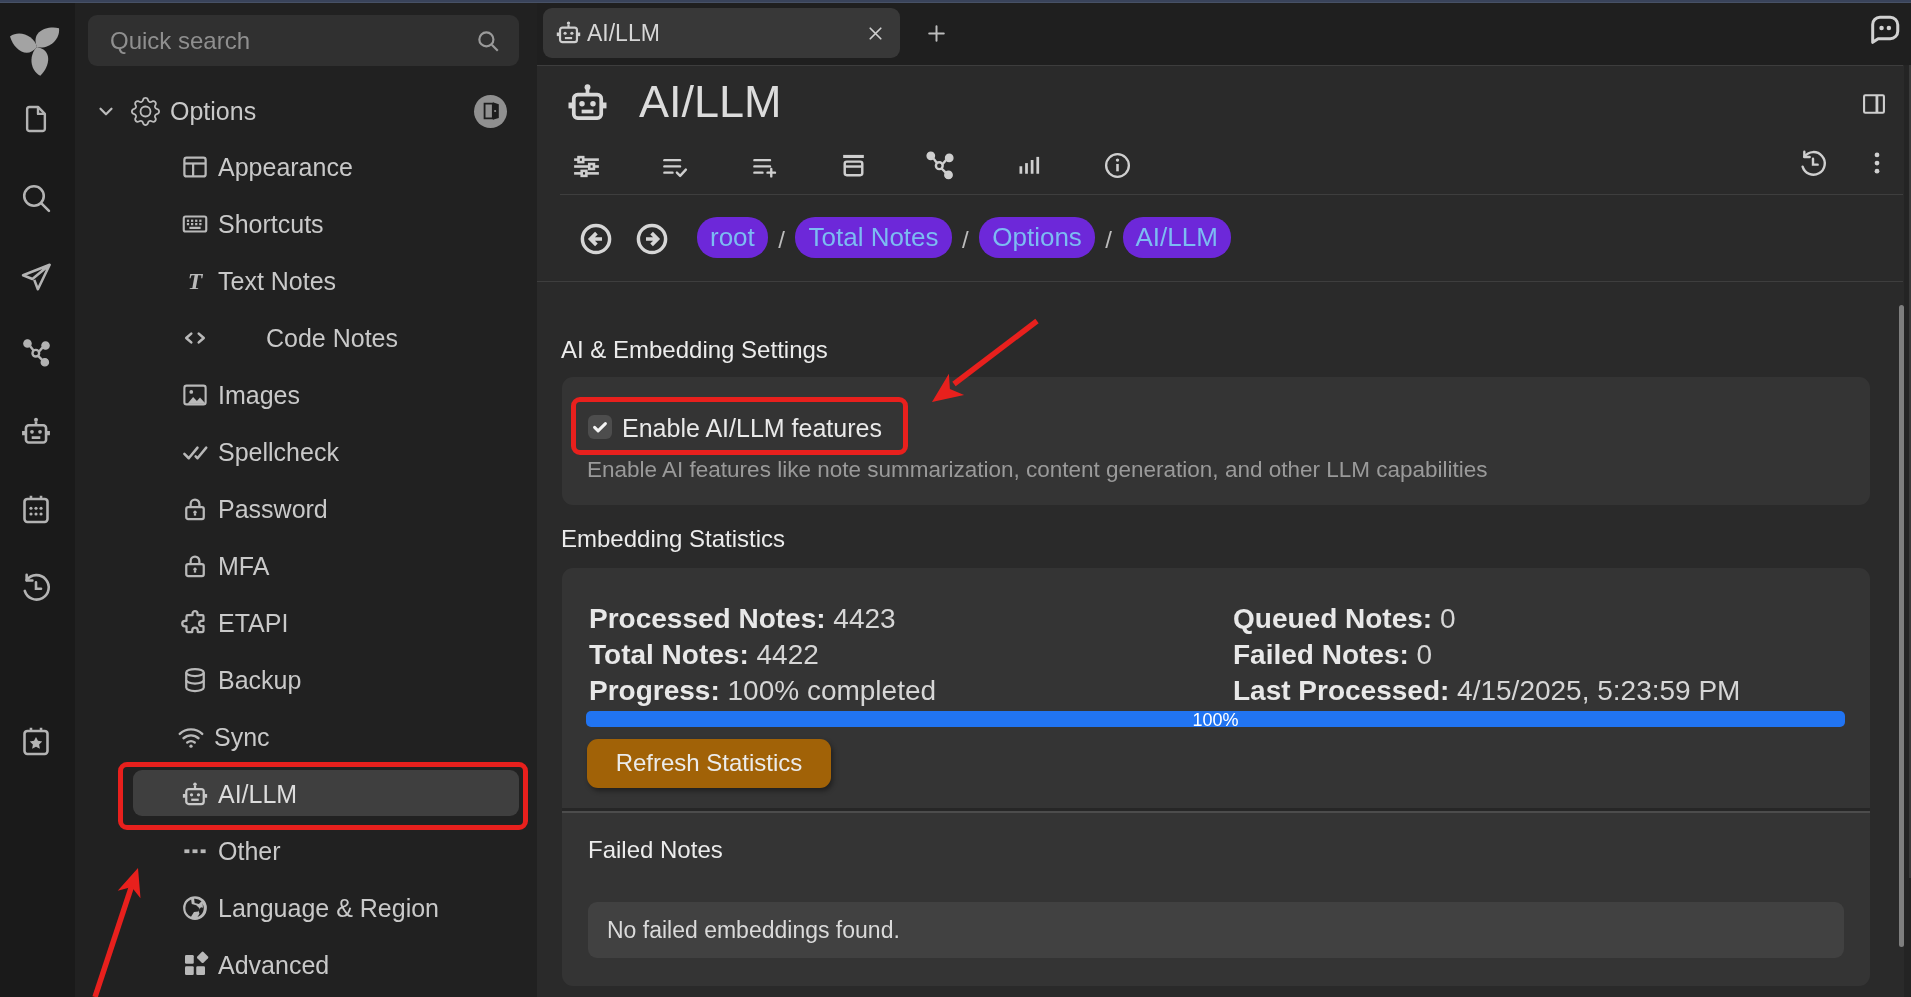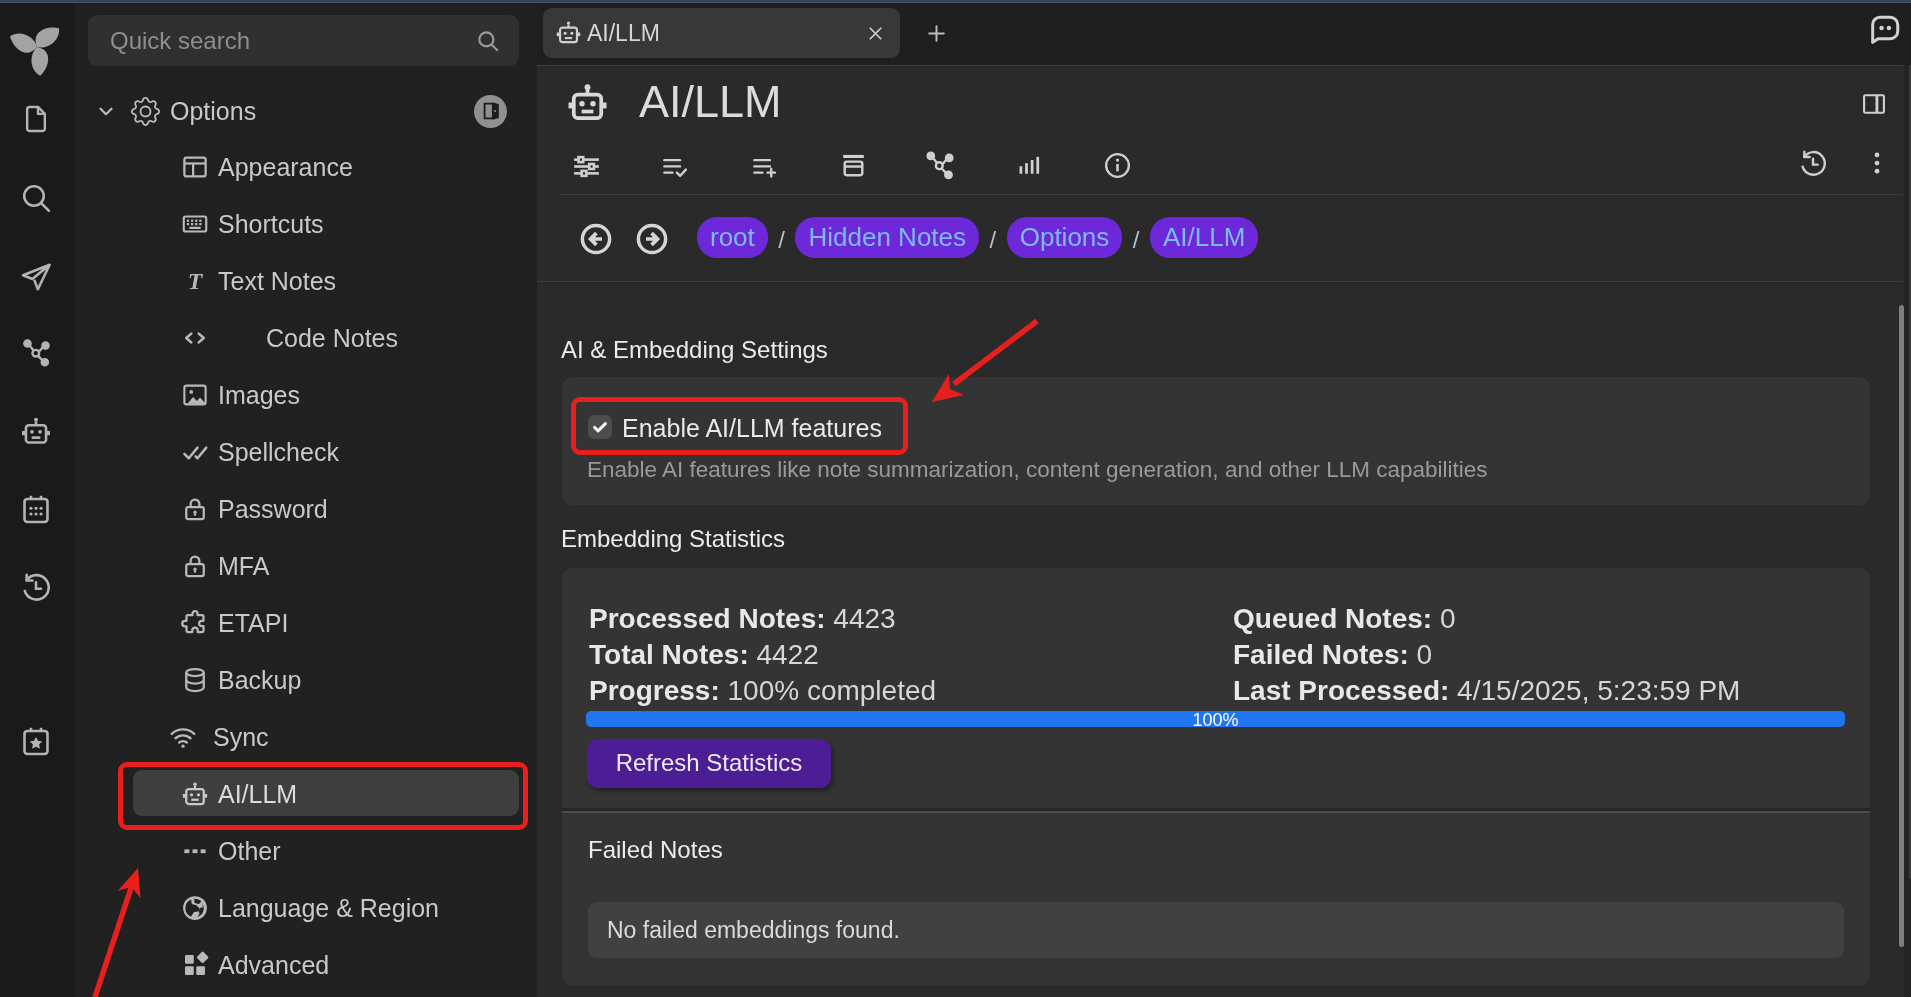--- a/index.html
+++ b/index.html
@@ -37,21 +37,21 @@
 
 .card { position:absolute; left:562px; background:#343434; border-radius:11px; }
 .inner { position:absolute; background:#414141; border-radius:9px; }
 .stat { font-size:28px; color:#d6d6d6; line-height:36px; }
 .stat b { color:#e8e8e8; }
 .desc { position:absolute; font-size:22.5px; color:#9a9a9a; }
 
 .pill { display:inline-block; background:#6d28d9; border-radius:20px; color:#7cbcf2; font-size:26px; padding:5px 13px; }
 .slash { color:#bcbcbc; font-size:24px; padding:0 10.5px; position:relative; top:2px; }
 
-.btn { position:absolute; left:587px; top:739px; width:244px; height:49px; background:#4c1d95; border-radius:11px;
+.btn { position:absolute; left:587px; top:739px; width:244px; height:49px; background:#a16207; border-radius:11px;
   color:#ebebeb; font-size:24px; text-align:center; line-height:47px; box-shadow:2px 3px 5px rgba(0,0,0,0.4); }
 
 .progress { position:absolute; left:586px; top:711px; width:1259px; height:16px; background:#2174f2; border-radius:5px; }
 .progress .lbl { position:absolute; left:0; right:0; top:-1px; text-align:center; color:#fff; font-size:18px; }
 
 .scrollthumb { position:absolute; left:1899px; top:305px; width:5px; height:642px; background:#7e7e7e; border-radius:2.5px; }
 </style>
 </head>
 <body>
 <div class="topstrip"></div>
@@ -226,21 +226,21 @@
  <span>ETAPI</span>
 </div>
 <div class="trow" style="left:180px;top:660px;">
  <svg width="26" height="26" viewBox="0 0 24 24" fill="none" stroke="#b9b9b9" stroke-width="1.8">
       <ellipse cx="12" cy="6" rx="7" ry="2.8"></ellipse>
       <path d="M5 6 v6 c0 1.55 3.1 2.8 7 2.8 s7 -1.25 7 -2.8 V6"></path>
       <path d="M5 12 v6 c0 1.55 3.1 2.8 7 2.8 s7 -1.25 7 -2.8 v-6"></path>
     </svg>
  <span>Backup</span>
 </div>
-<div class="trow" style="left:168px;top:717px;gap:7px;">
+<div class="trow" style="left:176px;top:717px;">
  <svg width="26" height="26" viewBox="0 0 24 24" fill="none" stroke="#b9b9b9" stroke-width="1.9" stroke-linecap="round">
       <path d="M3 9.5 a13 13 0 0 1 18 0"></path>
       <path d="M6 13 a9 9 0 0 1 12 0"></path>
       <path d="M9 16.4 a5 5 0 0 1 6 0"></path>
       <circle cx="12" cy="19.3" r="1.3" fill="#b9b9b9" stroke="none"></circle>
     </svg>
  <span>Sync</span>
 </div>
 <div class="sel"></div>
 <div class="trow" style="left:180px;top:774px;">
@@ -380,21 +380,21 @@
 
 <svg style="position:absolute;left:580px;top:223px" width="32" height="32" viewBox="0 0 24 24" fill="none" stroke="#d6d6d6">
     <circle cx="12" cy="12" r="10.2" stroke-width="2.6"></circle>
     <path d="M12.3 7.6 L7.9 12 l4.4 4.4 M8.5 12 h8" stroke-width="2.8" stroke-linejoin="miter"></path>
   </svg>
 <svg style="position:absolute;left:636px;top:223px" width="32" height="32" viewBox="0 0 24 24" fill="none" stroke="#d6d6d6">
     <circle cx="12" cy="12" r="10.2" stroke-width="2.6"></circle>
     <path d="M11.7 7.6 L16.1 12 l-4.4 4.4 M15.5 12 h-8" stroke-width="2.8" stroke-linejoin="miter"></path>
   </svg>
 <div style="position:absolute;left:697px;top:217px;">
- <span class="pill">root</span><span class="slash">/</span><span class="pill">Hidden Notes</span><span class="slash">/</span><span class="pill">Options</span><span class="slash">/</span><span class="pill">AI/LLM</span>
+ <span class="pill">root</span><span class="slash">/</span><span class="pill">Total Notes</span><span class="slash">/</span><span class="pill">Options</span><span class="slash">/</span><span class="pill">AI/LLM</span>
 </div>
 <div style="position:absolute;left:537px;top:281px;width:1366px;height:1px;background:#3e3e3e"></div>
 
 <div class="h4" style="left:561px;top:336px;">AI &amp; Embedding Settings</div>
 <div class="card" style="top:377px;width:1308px;height:128px;"></div>
 <div style="position:absolute;left:588px;top:415px;width:24px;height:24px;background:#4d4d4d;border-radius:6px;"></div>
 <svg style="position:absolute;left:590px;top:417px" width="20" height="20" viewBox="0 0 24 24" fill="none" stroke="#f5f5f5" stroke-width="3.6" stroke-linecap="round" stroke-linejoin="round">
     <path d="M5.5 12.5 l4.2 4.2 L18.5 8"></path>
   </svg>
 <span style="position:absolute;left:622px;top:414px;font-size:25px;color:#e9e9e9;">Enable AI/LLM features</span>

